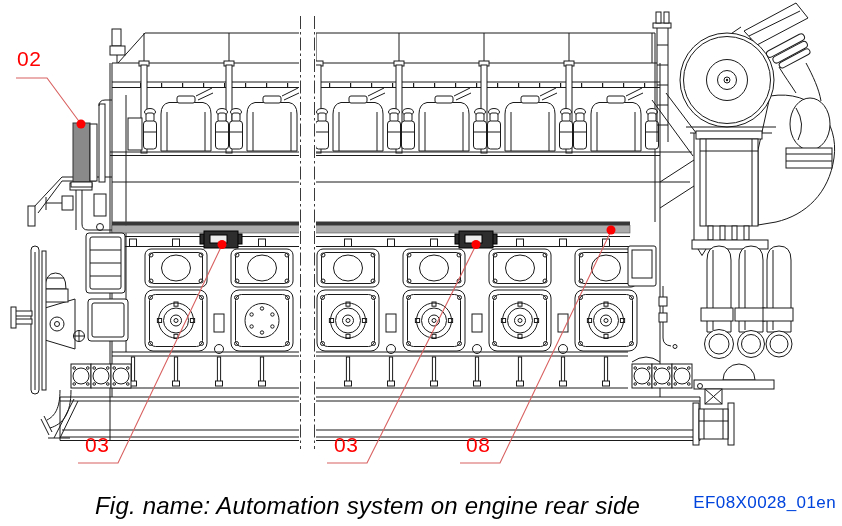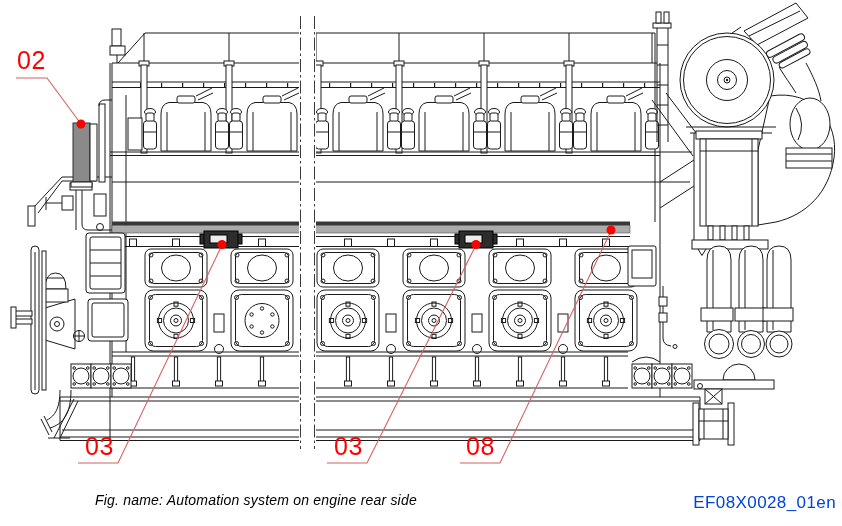--- a/index.html
+++ b/index.html
@@ -7,25 +7,25 @@
     position:relative;width:842px;height:526px;background:#fff;overflow:hidden;
     font-family:"Liberation Sans", sans-serif;
   }
   .stage svg{position:absolute;left:0;top:0;}
   .ln{stroke:var(--line-dark,#1a1a1a);stroke-width:1;fill:none;stroke-linecap:butt;stroke-linejoin:miter;}
   .w{fill:#fff;}
   .leader{stroke:var(--leader-red,#d96060);fill:none;stroke-width:1.1;}
   .dots circle{fill:var(--callout-red,#ff0000);stroke:none;}
   .callout{
     position:absolute;color:var(--callout-red,#ff0000);
-    font-size:25px;line-height:1.0;letter-spacing:0.5px;
+    font-size:21px;line-height:1.0;letter-spacing:0.5px;
   }
   .caption{
     position:absolute;left:95px;top:492px;color:#000;
-    font-size:14px;font-style:italic;letter-spacing:0.2px;white-space:nowrap;
+    font-size:24px;font-style:italic;letter-spacing:0.2px;white-space:nowrap;
   }
   .doc-code{
     position:absolute;right:6px;top:493px;color:var(--code-blue,#0044dd);
     font-size:17px;letter-spacing:0.4px;white-space:nowrap;
   }
 </style>
 </head>
 <body>
 
 <div class="stage">

